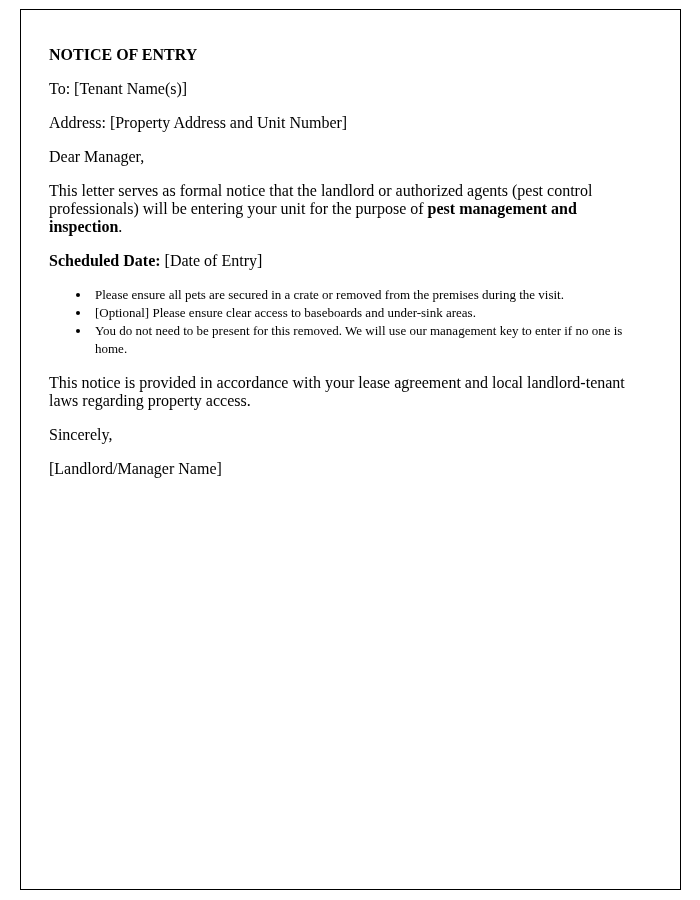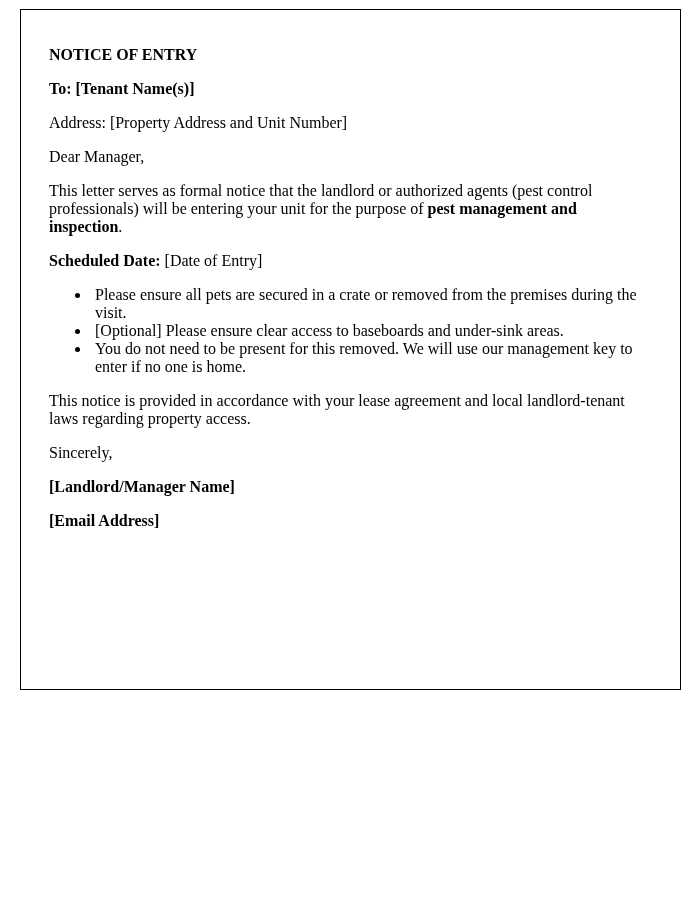--- a/index.html
+++ b/index.html
@@ -10,42 +10,42 @@
     height: 900px;
     background: #ffffff;
     font-family: "Liberation Serif", "DejaVu Serif", serif;
     color: #000000;
   }
   .letter-frame {
     position: absolute;
     left: 20px;
     top: 9px;
     width: 661px;
-    height: 681px;
+    height: 881px;
     border: 1px solid #000000;
     padding: 36px 28px 28px 28px;
     overflow: hidden;
   }
   .letter-frame p {
     margin: 0 0 16px 0;
     font-size: 16px;
     line-height: 18px;
   }
   .title {
     font-weight: bold;
     font-size: 16.5px;
     margin: 0 0 17px 0;
   }
-  .tight { margin-bottom: 0; font-weight: bold; }
+  .tight { margin-bottom: 0; }
   .group-end { margin-bottom: 16px; }
   .bold { font-weight: bold; }
   ul.entry-list {
     margin: 0 0 16px 0;
     padding: 0 0 0 42px;
-    font-size: 16px;
+    font-size: 13px;
     line-height: 18px;
   }
   ul.entry-list li { margin: 0; padding-left: 4px; }
 </style>
 </head>
 <body>
 
 <div class="page">
   <div class="letter-frame">
 
@@ -69,16 +69,15 @@
       <li>[Optional] Please ensure clear access to baseboards and under-sink areas.</li>
       <li>You do not need to be present for this removed. We will use our management key to enter if no one is home.</li>
     </ul>
 
     <p>This notice is provided in accordance with your lease agreement and local landlord-tenant laws regarding property access.</p>
 
 
     <p>Sincerely,</p>
 
     <p class="tight">[Landlord/Manager Name]</p>
-    <p class="tight">[Email Address]</p>
 
   </div>
 </div>
 
 </body></html>

